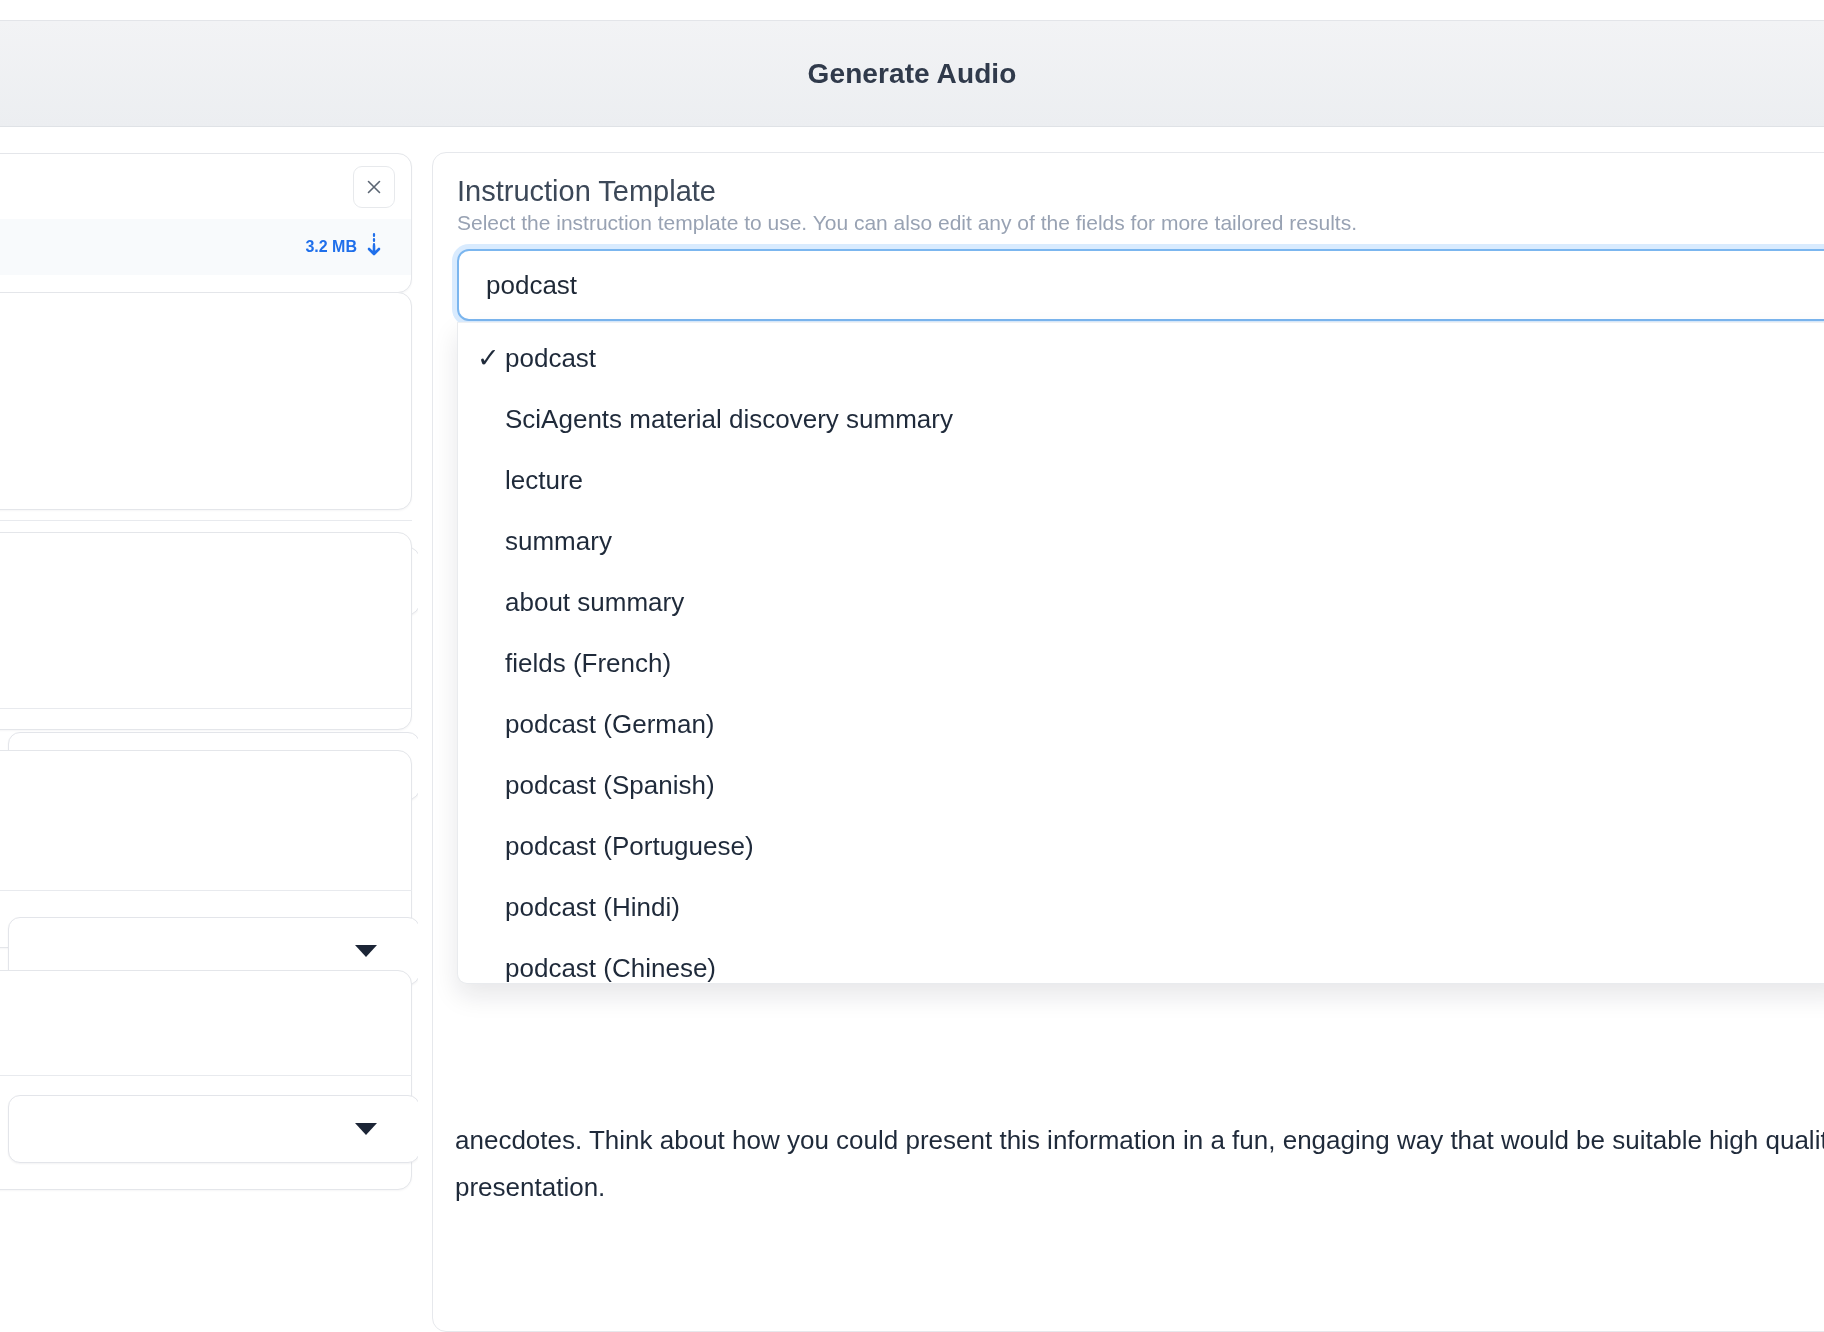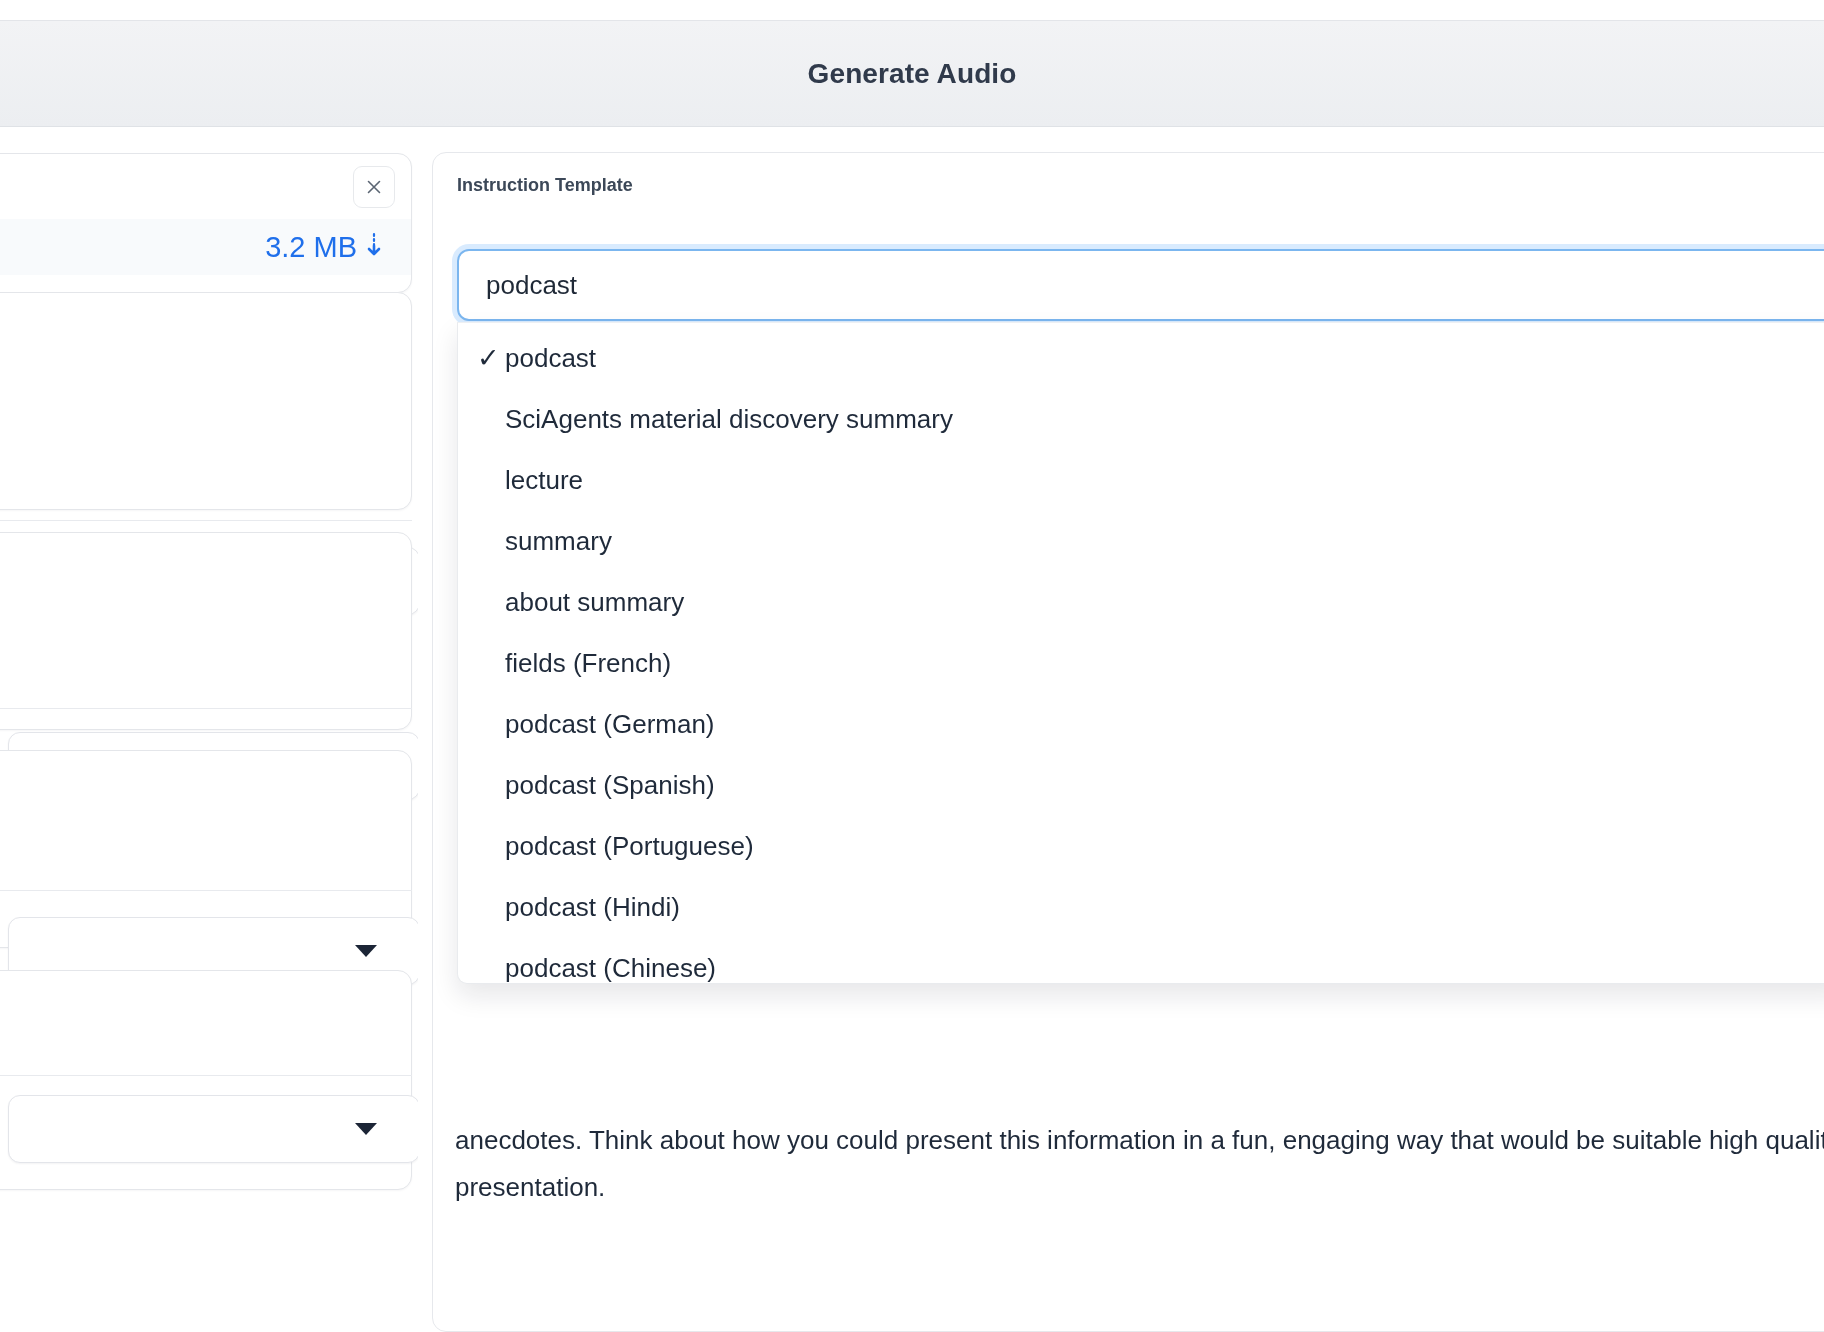--- a/index.html
+++ b/index.html
@@ -86,22 +86,22 @@
     background: #f8fafc;
     display: flex;
     align-items: center;
     justify-content: flex-end;
     padding-right: 28px;
     box-sizing: border-box;
     gap: 8px;
   }
   .file-size {
     color: #1f6feb;
-    font-size: 29px;
-    font-weight: 400;
+    font-size: 16px;
+    font-weight: 700;
   }
   .dl-icon { display: block; }
 
   .lp-card-2 { top: 172px; height: 218px; }
   .lp-card-3 { top: 412px; height: 198px; }
   .lp-card-4 { top: 630px; height: 198px; }
   .lp-card-5 { top: 850px; height: 220px; }
 
   .lp-select {
     position: absolute;
@@ -147,23 +147,22 @@
     height: 1180px;
     background: #ffffff;
     border: 1px solid #e6e8ec;
     border-radius: 14px;
     box-sizing: border-box;
   }
   .section-title {
     position: absolute;
     left: 24px;
     top: 22px;
-    font-size: 18px;
+    font-size: 29px;
     color: #3c4858;
-    font-weight: bold;
   }
   .section-sub {
     position: absolute;
     left: 24px;
     top: 58px;
     font-size: 21px;
     color: #98a2b3;
     white-space: nowrap;
   }
 
@@ -284,20 +283,21 @@
   <div class="lp-card lp-card-5"></div>
   <div class="lp-select sel-d">
     <span class="caret"></span>
   </div>
 
   <div class="lp-divider" style="top:955px;"></div>
 </div>
 
 <div class="main-card">
   <div class="section-title">Instruction Template</div>
+  <div class="section-sub">Select the instruction template to use. You can also edit any of the fields for more tailored results.</div>
 
   <div class="template-input">
     <span class="template-input-value">podcast</span>
   </div>
 
   <div class="body-text">anecdotes. Think about how you could present this information in a fun, engaging way that would be suitable high quality presentation.</div>
 </div>
 
 <div class="dropdown">
 

